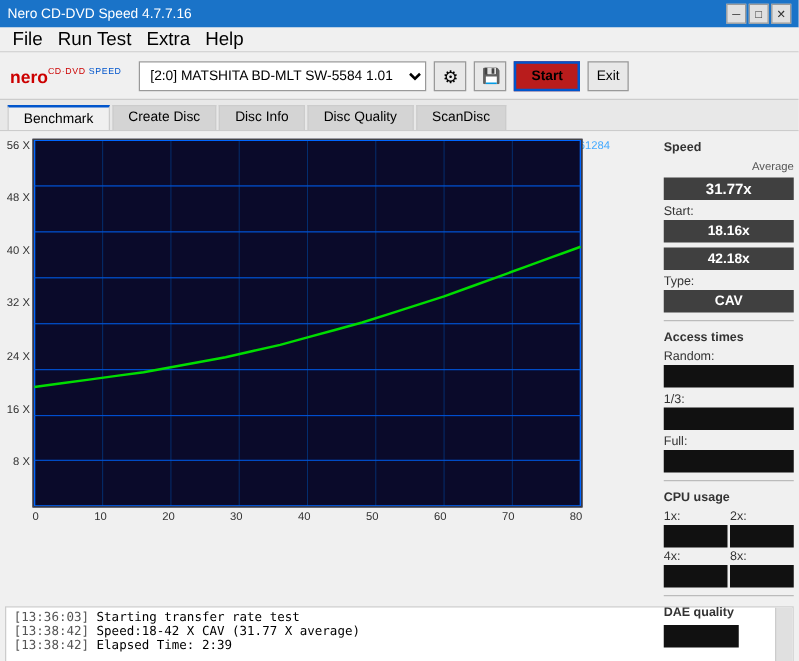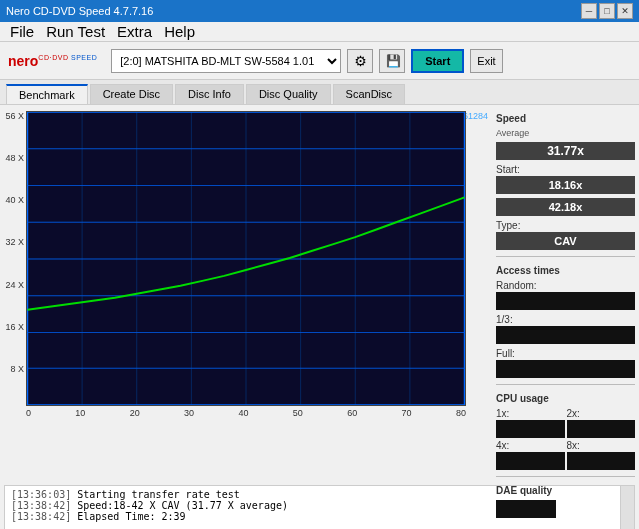--- a/index.html
+++ b/index.html
@@ -72,21 +72,21 @@
       height: 24px;
       border: 1px solid #999;
       background: #e8e8e8;
       padding: 0 6px;
       cursor: pointer;
       font-size: 11px;
     }
     .start-btn {
       height: 24px;
       border: 2px solid #0055cc;
-      background: #14b8a6;
+      background: #b91c1c;
       padding: 0 12px;
       cursor: pointer;
       font-size: 11px;
       font-weight: bold;
     }
 
     
     .tabs {
       display: flex;
       background: #e8e8e8;
@@ -105,20 +105,21 @@
     .tab.active {
       background: #f0f0f0;
       border-top: 2px solid #0055cc;
     }
 
     
     .main-content {
       display: flex;
       height: 380px;
       background: #f0f0f0;
+      gap: 35px;
     }
 
     
     .chart-area {
       flex: 1;
       padding: 6px 4px 4px 4px;
       position: relative;
     }
     .chart-container {
       width: 440px;
@@ -361,21 +362,21 @@
       <span>50</span>
       <span>60</span>
       <span>70</span>
       <span>80</span>
     </div>
   </div>
 
   <div class="right-panel">
 
     <div class="section-title">Speed</div>
-    <div style="font-size:9px;color:#555;">Average</div>
+    <div style="font-size:9px;color:#555;text-align:right;">Average</div>
     <div class="panel-value blue-val" style="font-size:12px;">31.77x</div>
 
     <div class="panel-row">
       <div class="panel-col">
         <div class="panel-label">Start:</div>
         <div class="panel-value blue-val">18.16x</div>
       </div>
     </div>
     <div class="panel-row">
       <div class="panel-col">

